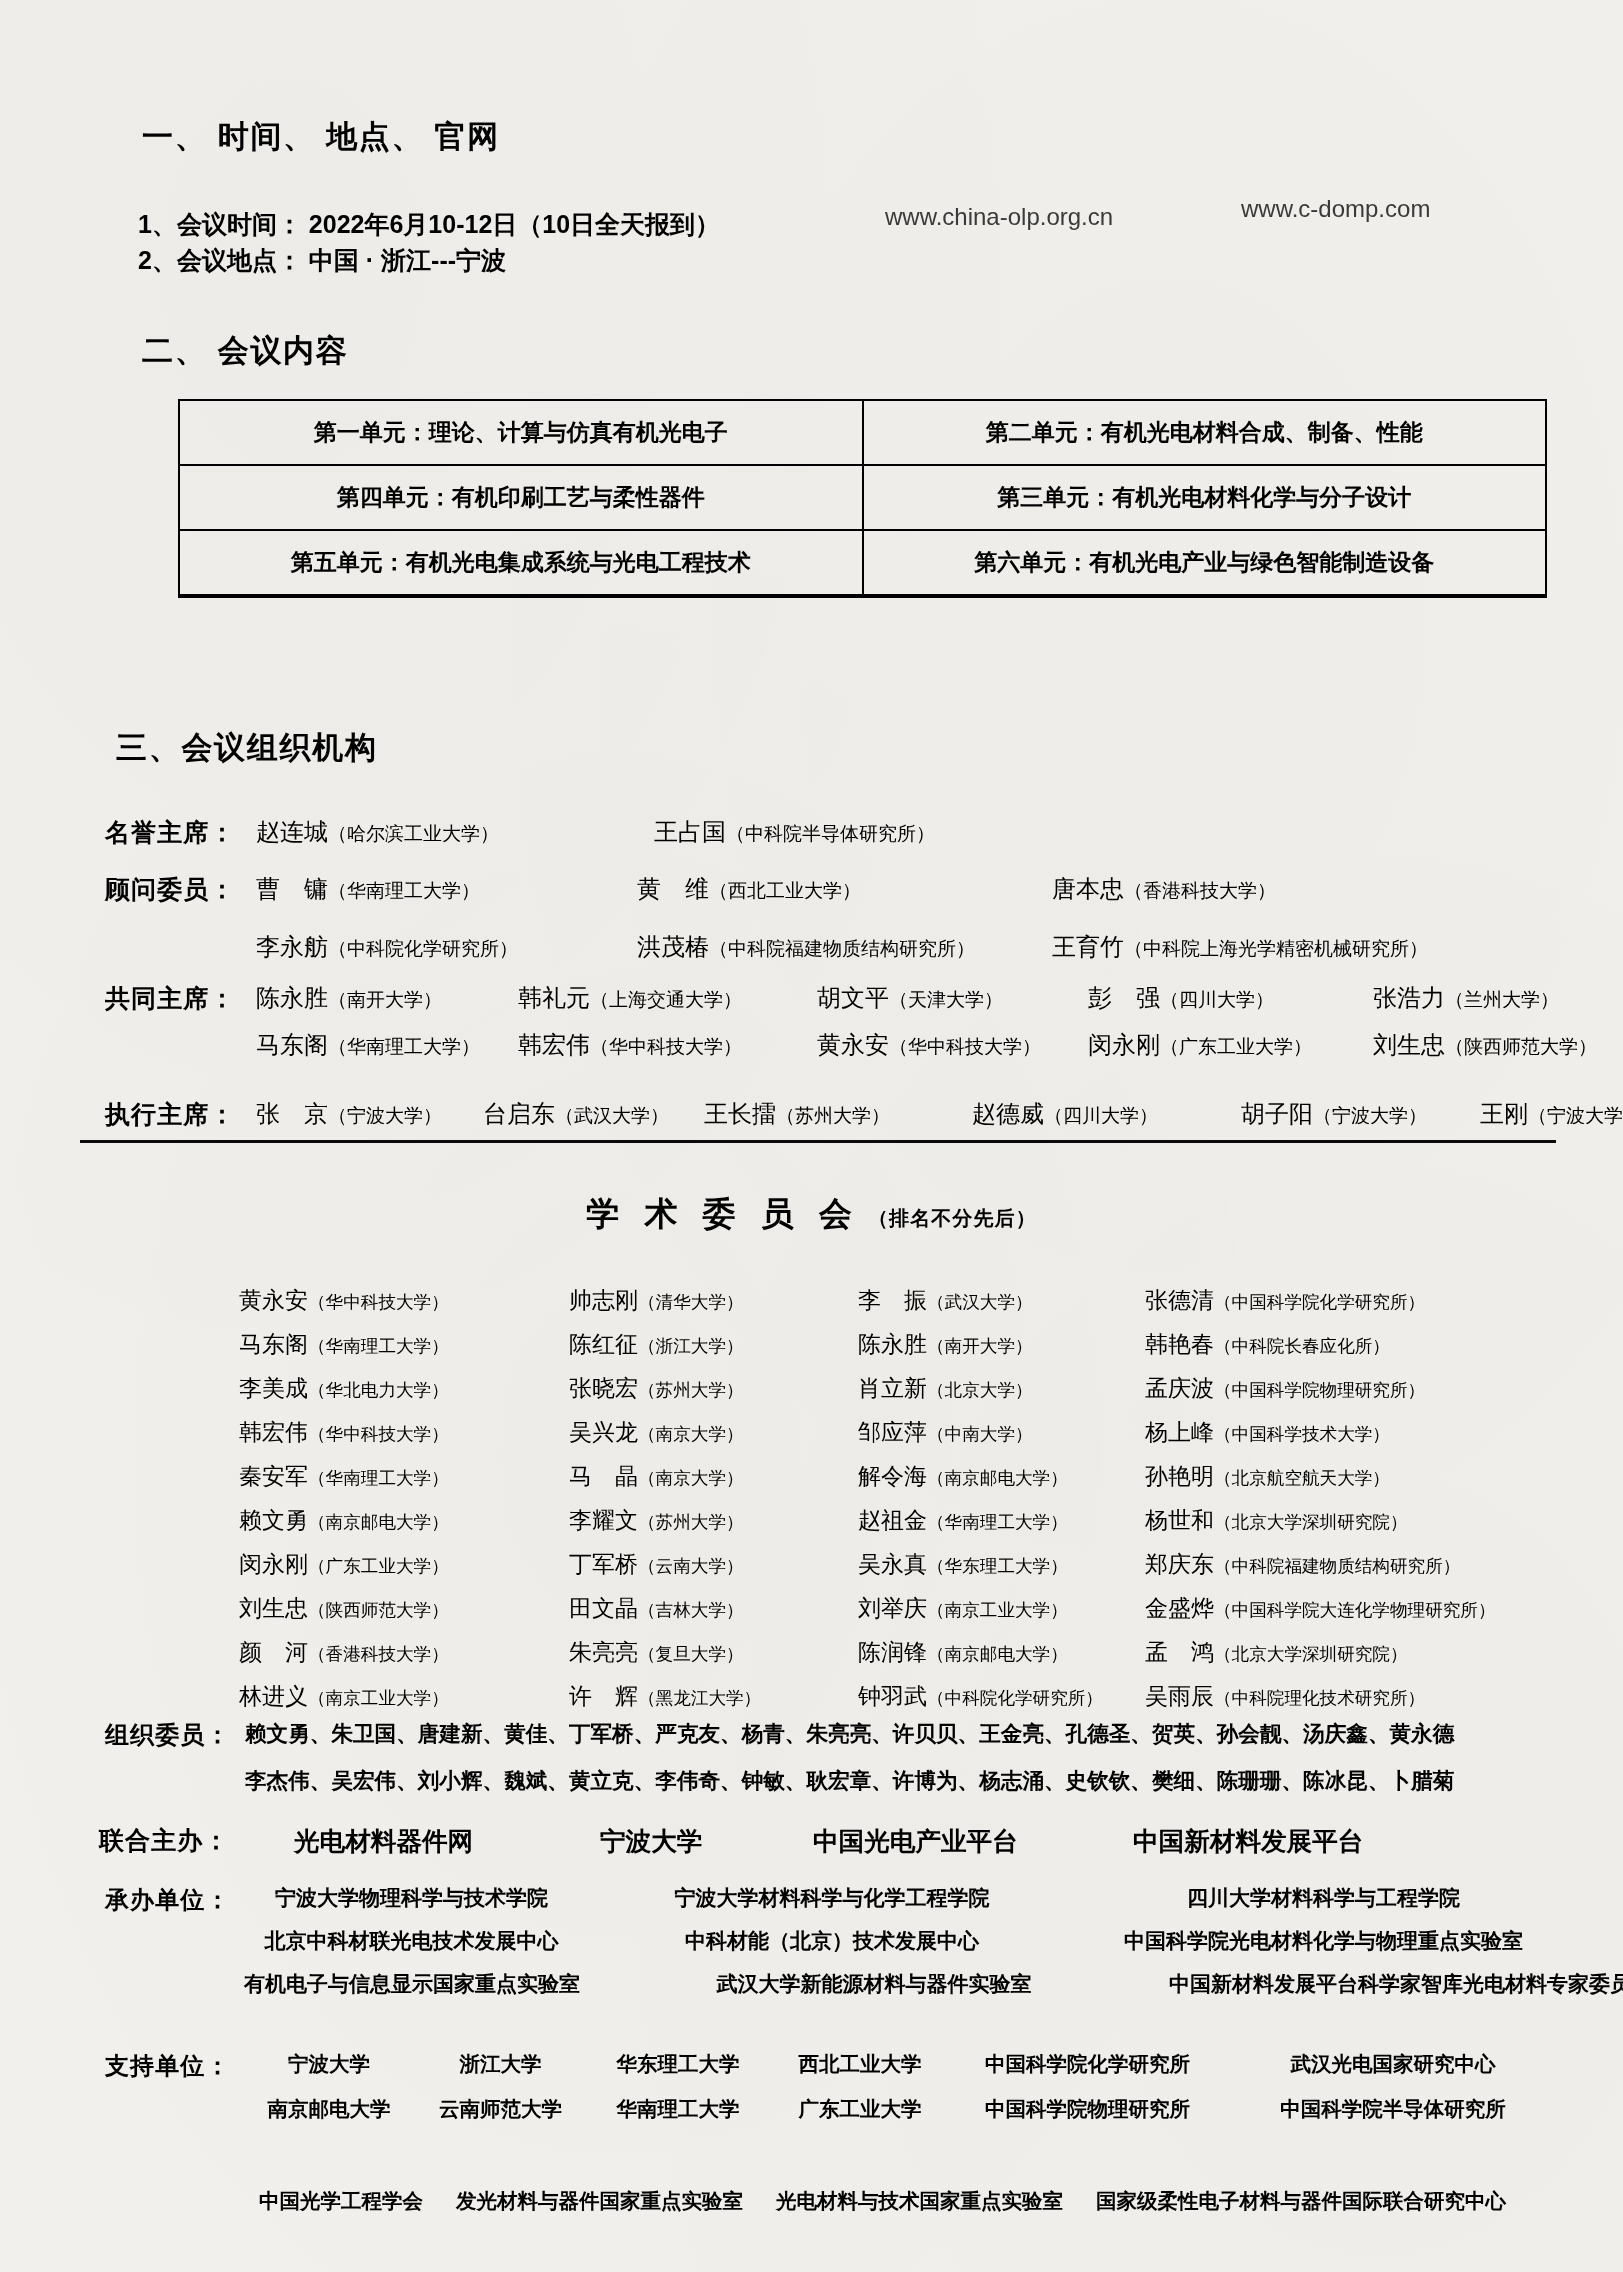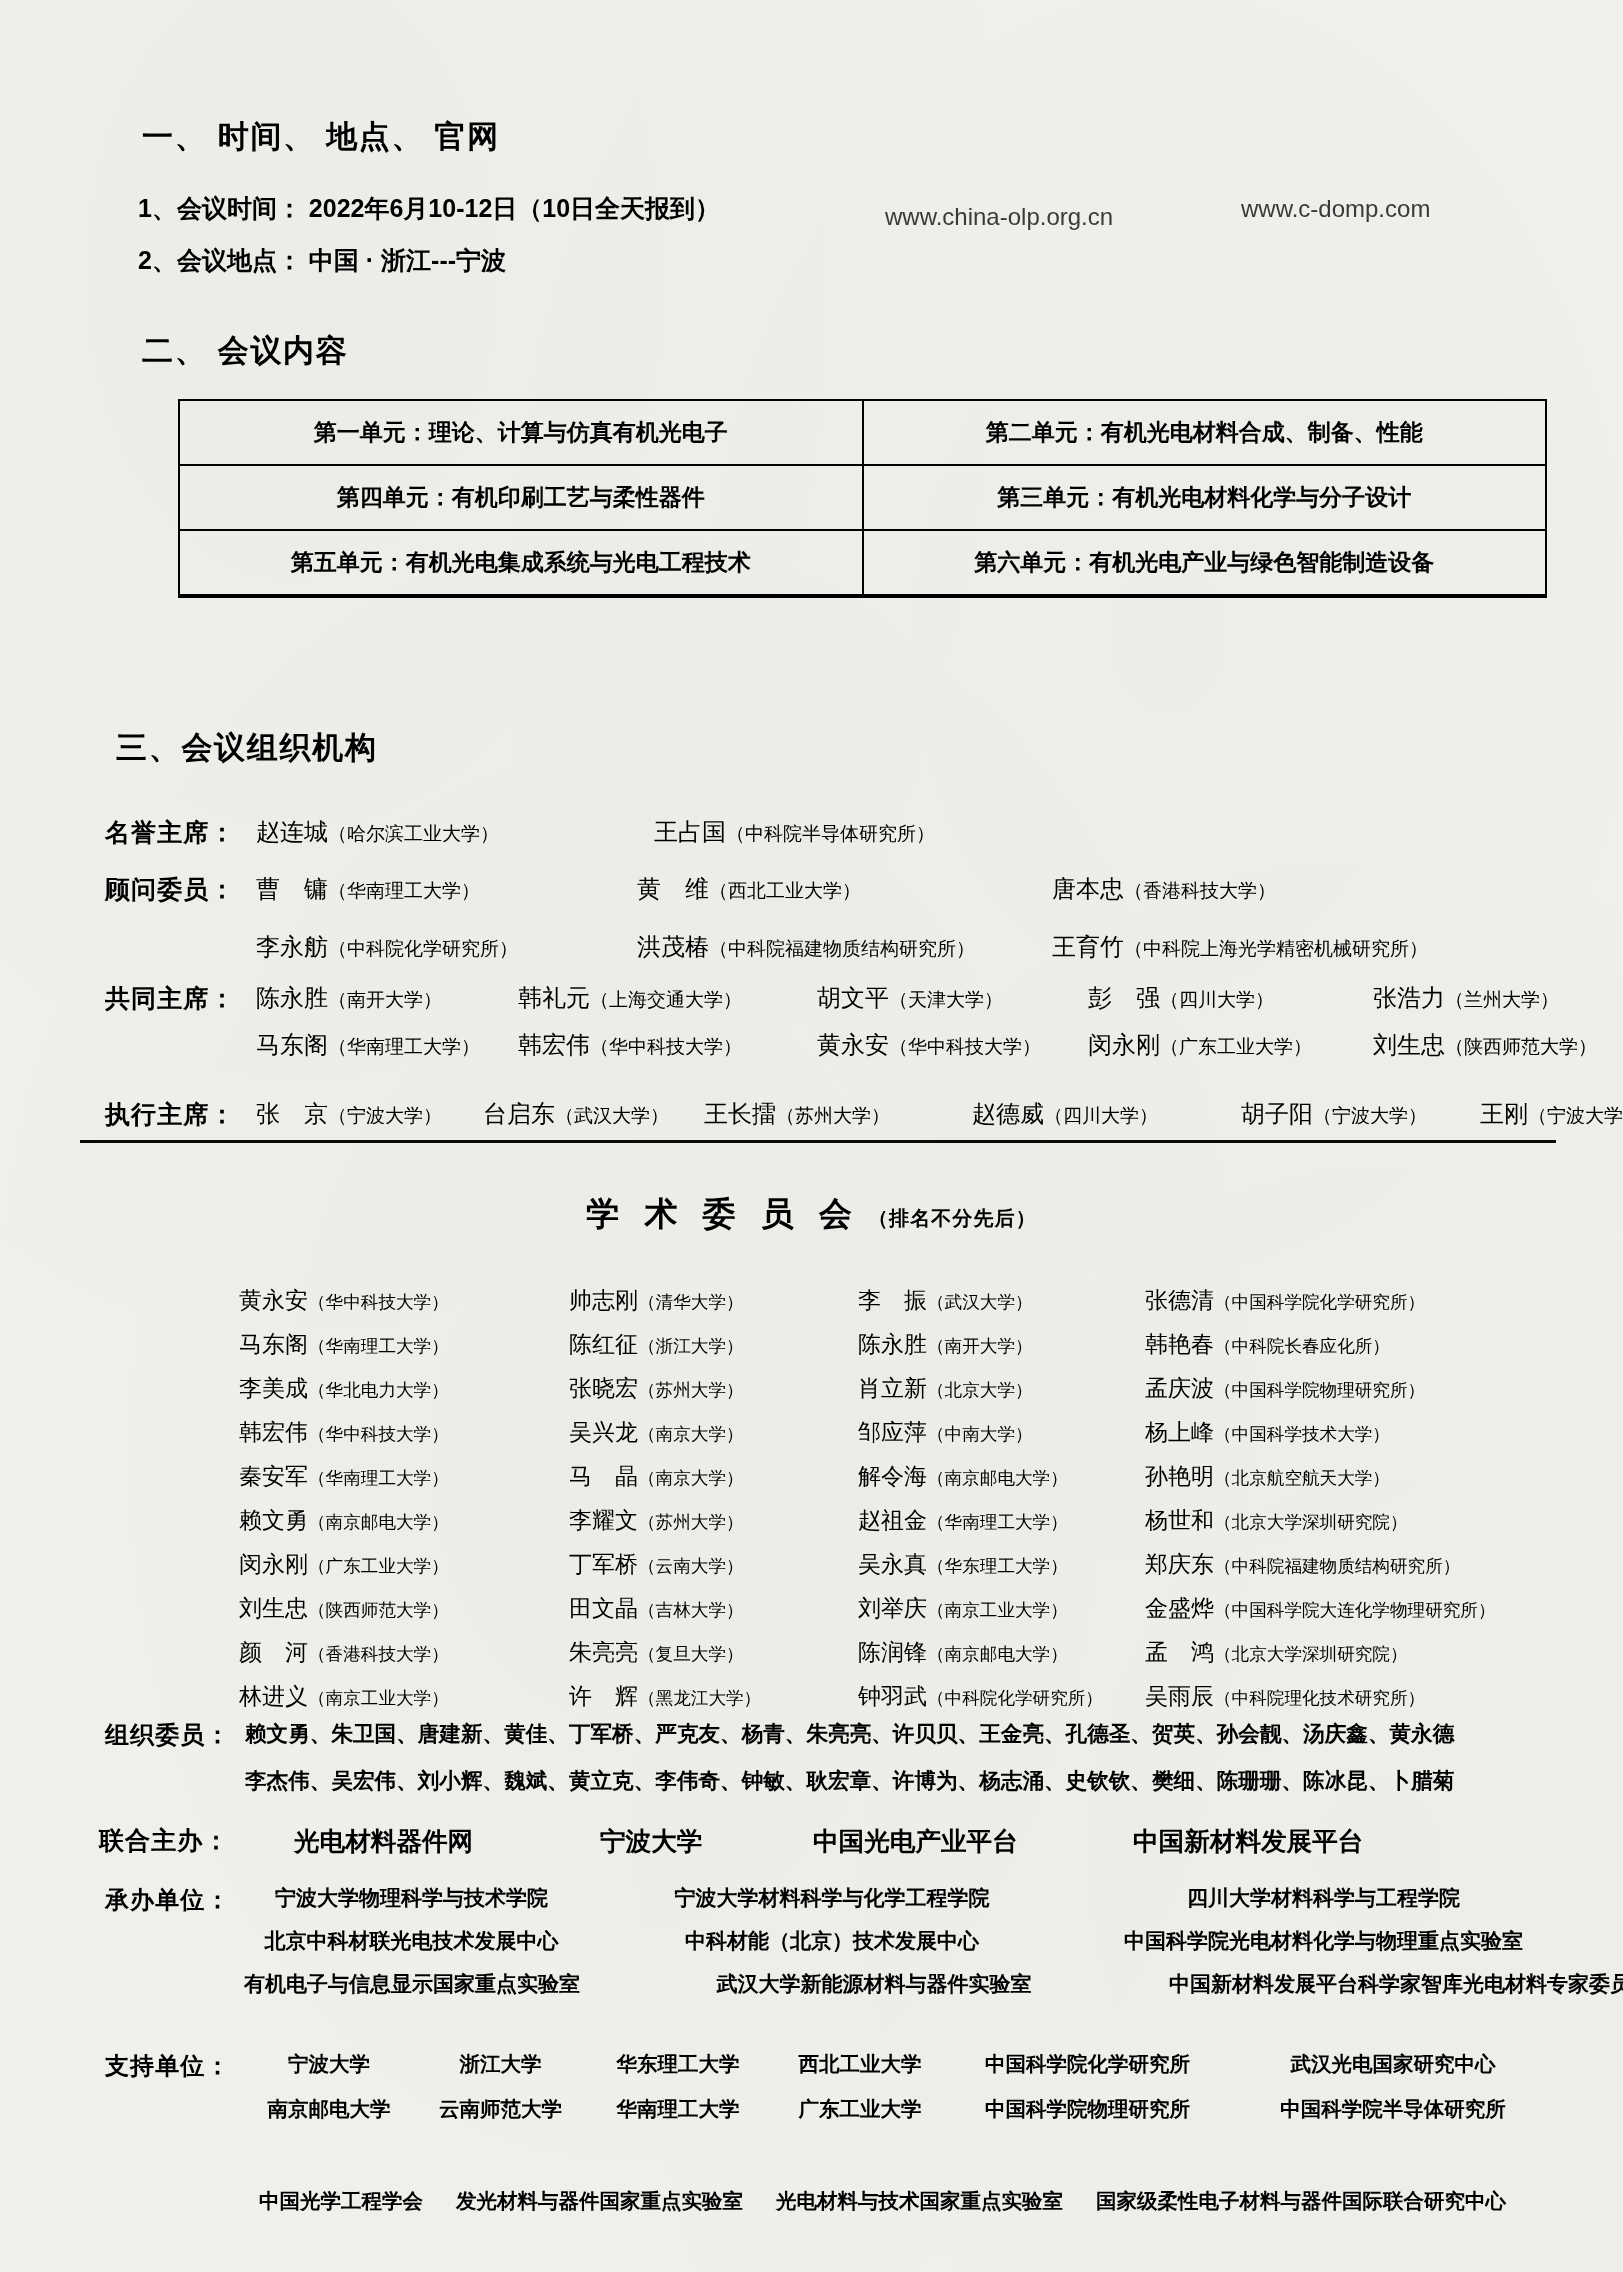--- a/index.html
+++ b/index.html
@@ -77,21 +77,21 @@
   .srow{left:244px;width:1318px;display:grid;
         grid-template-columns:170px 173px 182px 182px 273px 1fr;}
   .srow .scell{text-align:center;font-size:20.5px;font-weight:700;white-space:nowrap;}
   .srow3{left:259px;top:2141px;width:1247px;display:flex;justify-content:space-between;}
   .srow3 .scell{font-size:20.5px;font-weight:700;white-space:nowrap;margin-top:46px;}
 </style>
 </head>
 <body>
 
 <div class="abs h1" style="left:142px;top:116px;">一、 时间、 地点、 官网</div>
-<div class="abs bodyline" style="left:138px;top:192px;">1、会议时间： 2022年6月10-12日（10日全天报到）</div>
+<div class="abs bodyline" style="left:138px;top:208px;">1、会议时间： 2022年6月10-12日（10日全天报到）</div>
 <div class="abs site" style="left:885px;top:203px;">www.china-olp.org.cn</div>
 <div class="abs site" style="left:1241px;top:195px;">www.c-domp.com</div>
 <div class="abs bodyline" style="left:138px;top:244px;">2、会议地点：  中国 · 浙江---宁波</div>
 
 <div class="abs h1" style="left:142px;top:330px;">二、 会议内容</div>
 
 <div class="abs stable">
   <div class="trow">
     <div class="tcell">第一单元：理论、计算与仿真有机光电子</div>
     <div class="tcell">第二单元：有机光电材料合成、制备、性能</div>

